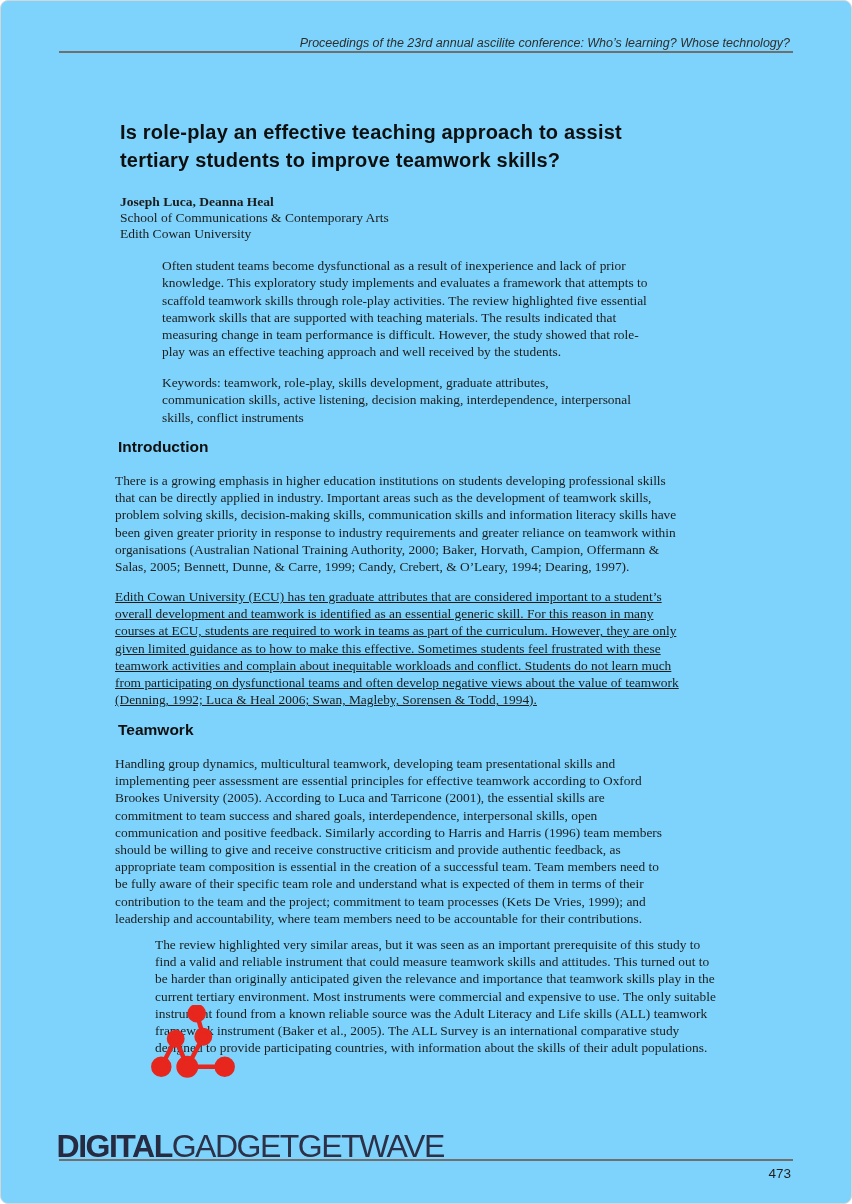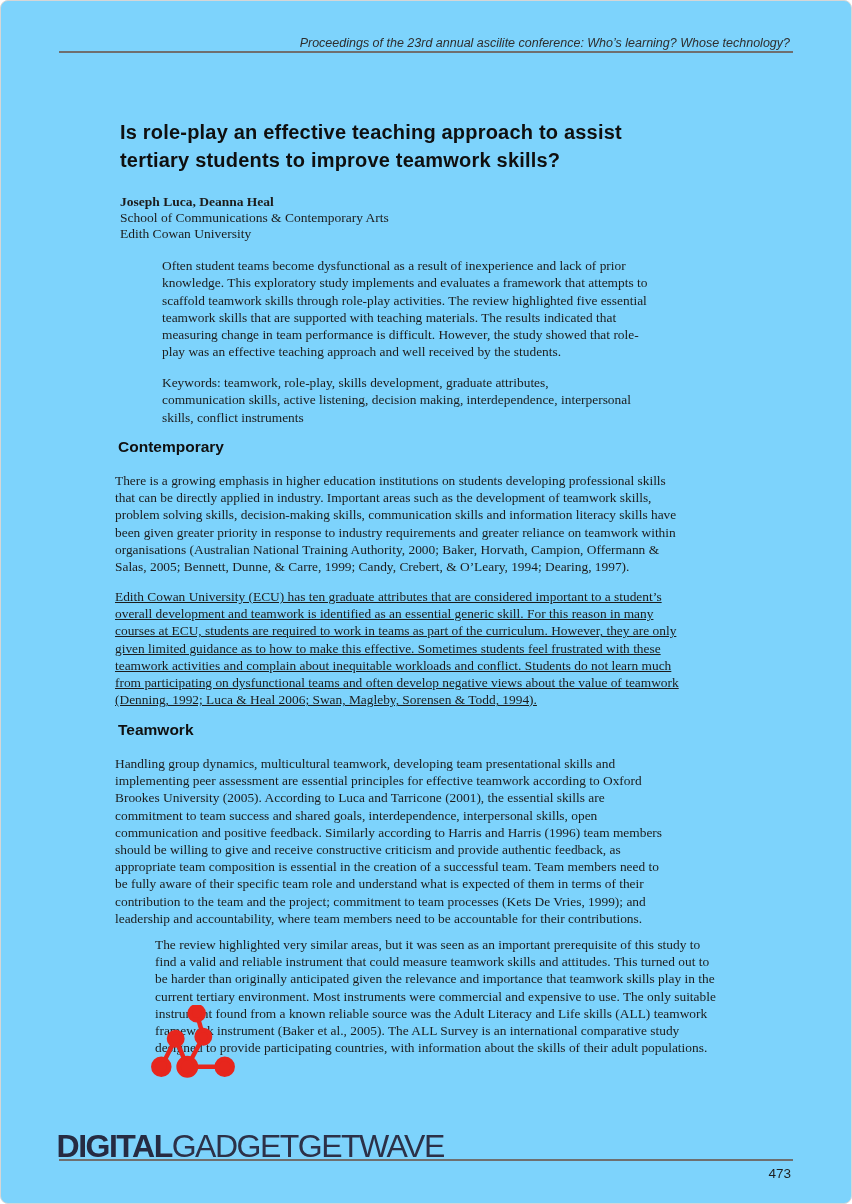--- a/index.html
+++ b/index.html
@@ -124,21 +124,21 @@
   <div class="abs blockquote">Often student teams become dysfunctional as a result of inexperience and lack of prior
 knowledge. This exploratory study implements and evaluates a framework that attempts to
 scaffold teamwork skills through role-play activities. The review highlighted five essential
 teamwork skills that are supported with teaching materials. The results indicated that
 measuring change in team performance is difficult. However, the study showed that role-
 play was an effective teaching approach and well received by the students.</div>
   <div class="abs blockquote keywords">Keywords: teamwork, role-play, skills development, graduate attributes,
 communication skills, active listening, decision making, interdependence, interpersonal
 skills, conflict instruments</div>
 
-  <div class="abs section-heading" id="intro-heading">Contemporary</div>
+  <div class="abs section-heading" id="intro-heading">Introduction</div>
   <div class="abs para" id="intro-para1">There is a growing emphasis in higher education institutions on students developing professional skills
 that can be directly applied in industry. Important areas such as the development of teamwork skills,
 problem solving skills, decision-making skills, communication skills and information literacy skills have
 been given greater priority in response to industry requirements and greater reliance on teamwork within
 organisations (Australian National Training Authority, 2000; Baker, Horvath, Campion, Offermann &amp;
 Salas, 2005; Bennett, Dunne, &amp; Carre, 1999; Candy, Crebert, &amp; O’Leary, 1994; Dearing, 1997).</div>
   <div class="abs para" id="intro-para2">Edith Cowan University (ECU) has ten graduate attributes that are considered important to a student’s
 overall development and teamwork is identified as an essential generic skill. For this reason in many
 courses at ECU, students are required to work in teams as part of the curriculum. However, they are only
 given limited guidance as to how to make this effective. Sometimes students feel frustrated with these

